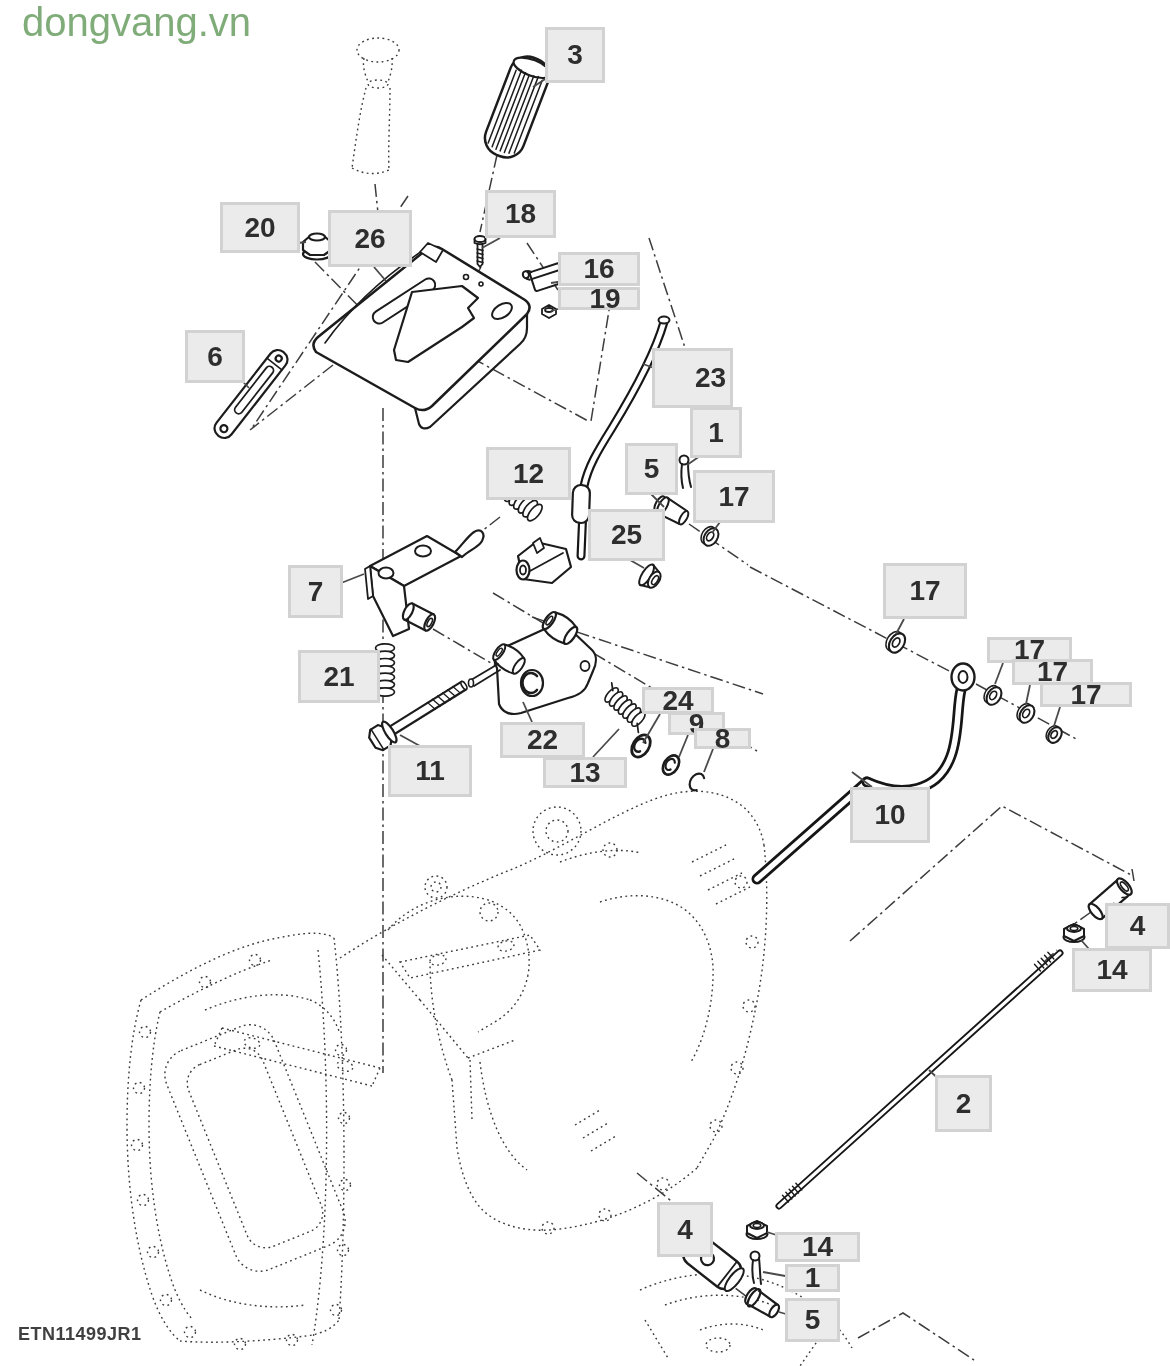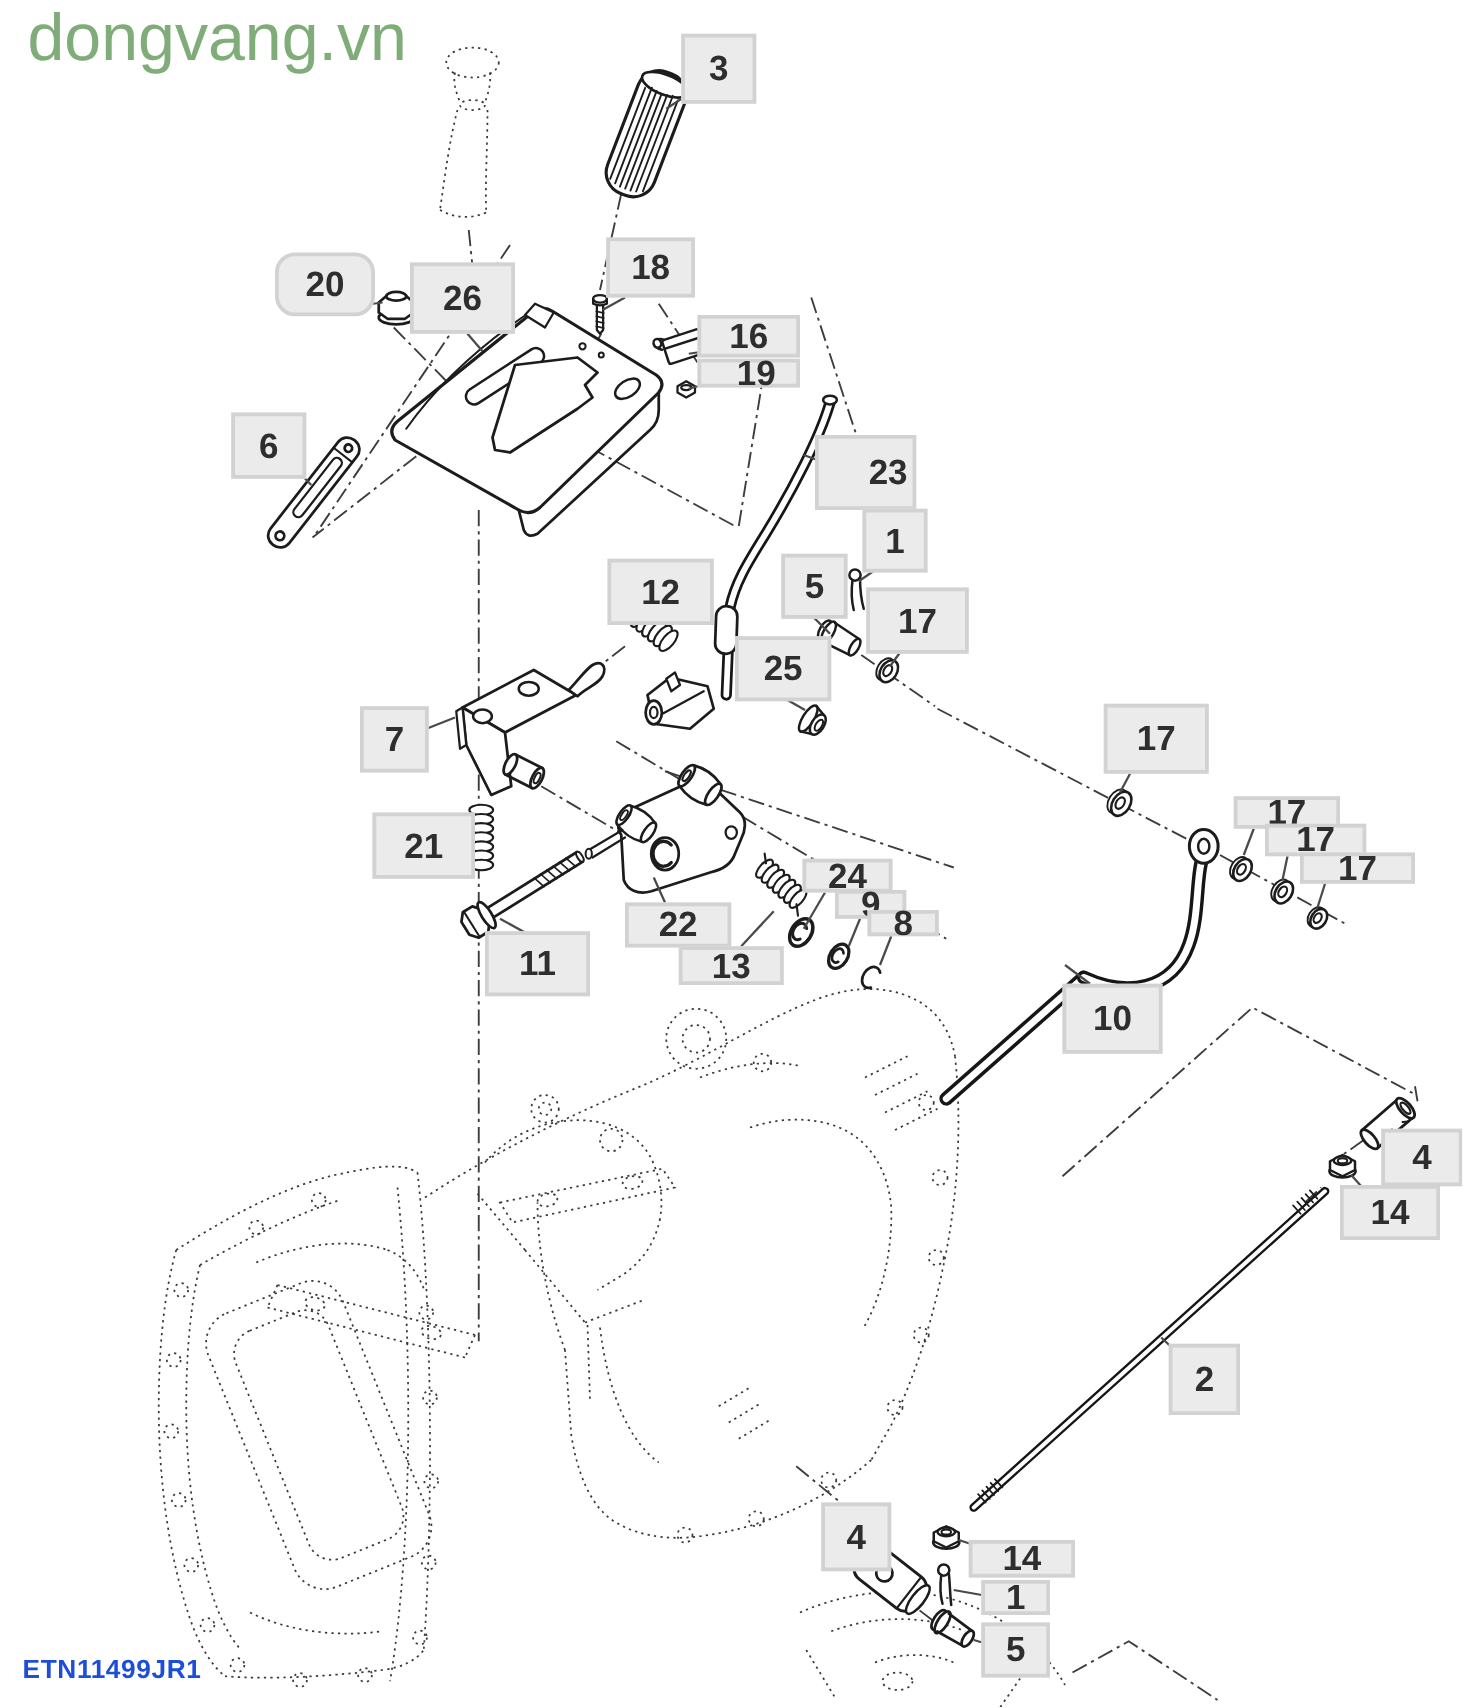--- a/index.html
+++ b/index.html
@@ -4,22 +4,22 @@
 <style>
   html,body{margin:0;padding:0;background:#fff;}
   .stage{position:relative;width:1170px;height:1366px;background:#ffffff;overflow:hidden;
          font-family:"Liberation Sans",sans-serif;}
   .stage svg.art{position:absolute;left:0;top:0;}
   .stage svg.leaders{position:absolute;left:0;top:0;}
   .callout-layer{position:absolute;left:0;top:0;width:100%;height:100%;}
   .callout{position:absolute;background:#ebebeb;border:3px solid #d2d2d2;box-sizing:border-box;
            display:flex;align-items:center;justify-content:center;}
   .callout span{font-size:28px;font-weight:bold;color:#2e2e2e;line-height:1;}
-  .watermark{position:absolute;left:22px;top:0px;font-size:53px;font-weight:400;letter-spacing:0px;}
-  .drawing-code{position:absolute;left:18px;top:1324px;font-size:21px;font-weight:bold;color:#1d4ed8;
+  .watermark{position:absolute;left:22px;top:0px;font-size:40px;font-weight:400;letter-spacing:0px;}
+  .drawing-code{position:absolute;left:18px;top:1324px;font-size:18px;font-weight:bold;color:#404040;
                 letter-spacing:.5px;}
 </style>
 </head>
 <body>
 
 <div class="stage">
 
   <svg class="art" width="1170" height="1366" viewBox="0 0 1170 1366">
 
     <g fill="none" stroke="#3a3a3a" stroke-width="1.4" stroke-dasharray="1.8 3.4">
@@ -462,21 +462,21 @@
       <line x1="694" y1="1240" x2="707" y2="1256" stroke="#4a4a4a" stroke-width="1.8"></line>
       <line x1="801" y1="1243" x2="767" y2="1232" stroke="#4a4a4a" stroke-width="1.8"></line>
       <line x1="791" y1="1277" x2="763" y2="1272" stroke="#4a4a4a" stroke-width="1.8"></line>
       <line x1="796" y1="1317" x2="779" y2="1312" stroke="#4a4a4a" stroke-width="1.8"></line>
     </svg>
 
   <div class="callout-layer" id="callout-layer">
       <div class="callout" style="left: 545px; top: 27px; width: 60px; height: 56px;">
         <span>3</span>
       </div>
-      <div class="callout" style="left: 220px; top: 202px; width: 80px; height: 51px; border-radius: 16px;">
+      <div class="callout" style="left: 220px; top: 202px; width: 80px; height: 51px;">
         <span>20</span>
       </div>
       <div class="callout" style="left: 328px; top: 210px; width: 84px; height: 57px;">
         <span>26</span>
       </div>
       <div class="callout" style="left: 485px; top: 190px; width: 71px; height: 48px;">
         <span>18</span>
       </div>
       <div class="callout" style="left: 558px; top: 252px; width: 82px; height: 34px;">
         <span>16</span>

